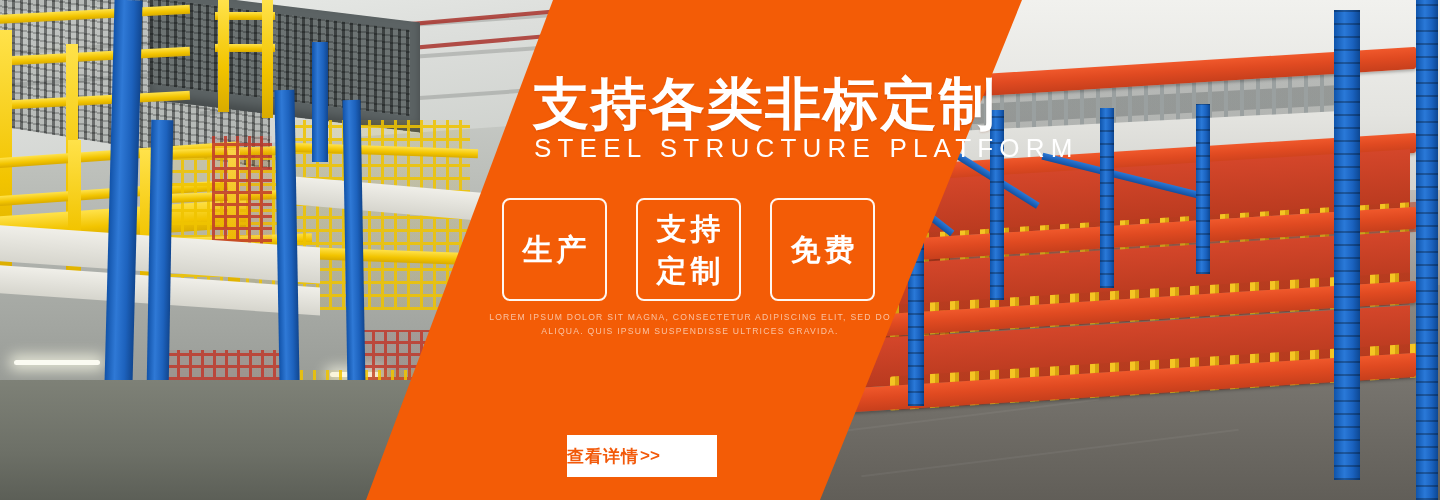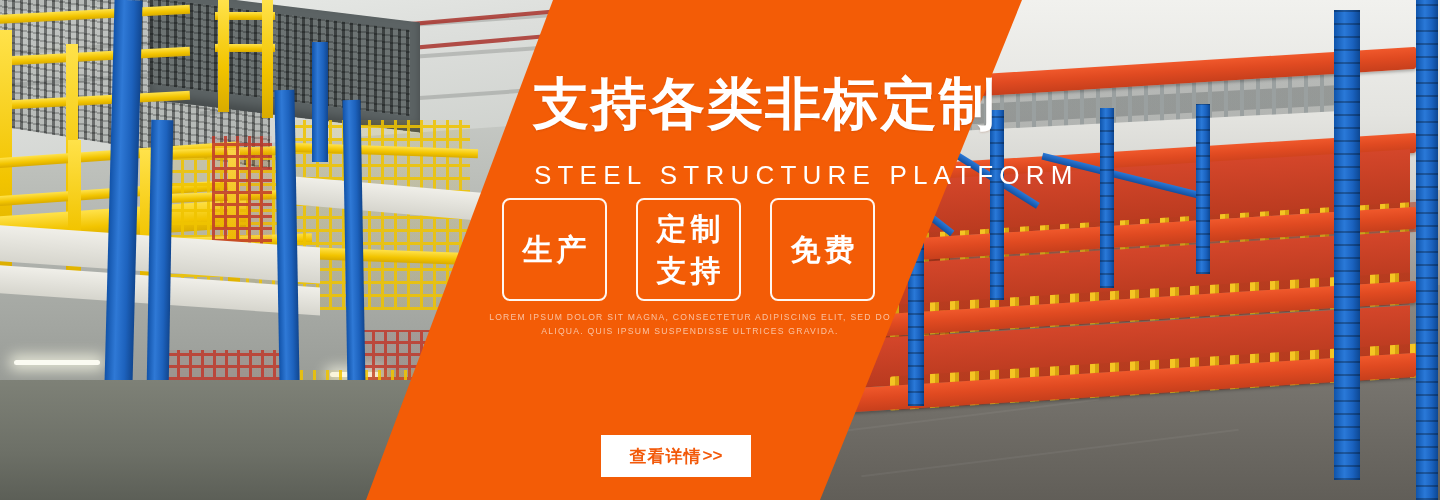--- a/index.html
+++ b/index.html
@@ -148,21 +148,21 @@
   
   .content { position:absolute; left:0; top:0; width:1440px; height:500px;padding-left:8px; }
 
   .title {
     position:absolute; left:533px; top:73px;
     font-size:56px; line-height:62px; font-weight:bold;
     color:#ffffff; letter-spacing:2px; white-space:nowrap;
     text-shadow:0 1px 2px rgba(120,40,0,.18);
   }
   .subtitle {
-    position:absolute; left:534px; top:160px;
+    position:absolute; left:534px; top:133px;
     font-size:26px; line-height:30px; font-weight:normal;
     color:#ffffff; letter-spacing:6.2px; white-space:nowrap;
   }
 
   .feature-boxes {
     position:absolute; left:502px; top:198px;
     display:flex; gap:29px;
   }
   .fbox {
     width:105px; height:103px;
@@ -179,24 +179,24 @@
 
   .lorem {
     position:absolute; left:430px; top:311px; width:520px;
     text-align:center; color:rgba(255,255,255,.62);
     font-size:8.6px; line-height:13.6px; letter-spacing:1.25px;
     white-space:nowrap;
   }
   .lorem div { white-space:nowrap; }
 
   .cta {
-    position:absolute; left:601px; top:435px;
+    position:absolute; left:567px; top:435px;
     width:150px; height:42px;
     background:#ffffff;
-    display:flex; align-items:center; justify-content:center;
+    display:flex; align-items:center; justify-content:flex-start;
     color:#f2590a; font-size:17px; font-weight:bold; letter-spacing:1px;
     cursor:pointer; white-space:nowrap;
   }
   .cta .arrows { font-weight:bold; letter-spacing:0; margin-left:1px; }
 </style>
 </head>
 <body>
 
 <div class="banner">
 
@@ -317,22 +317,22 @@
   <div class="content">
 
     <div class="title">支持各类非标定制</div>
     <div class="subtitle">STEEL STRUCTURE PLATFORM</div>
 
     <div class="feature-boxes">
       <div class="fbox">
         <span>生产</span>
       </div>
       <div class="fbox">
+        <span>支持</span>
         <span>定制</span>
-        <span>支持</span>
       </div>
       <div class="fbox">
         <span>免费</span>
       </div>
     </div>
 
     <div class="lorem">
       <div>LOREM IPSUM DOLOR SIT MAGNA, CONSECTETUR ADIPISCING ELIT, SED DO</div>
       <div>ALIQUA. QUIS IPSUM SUSPENDISSE ULTRICES GRAVIDA.</div>
     </div>

